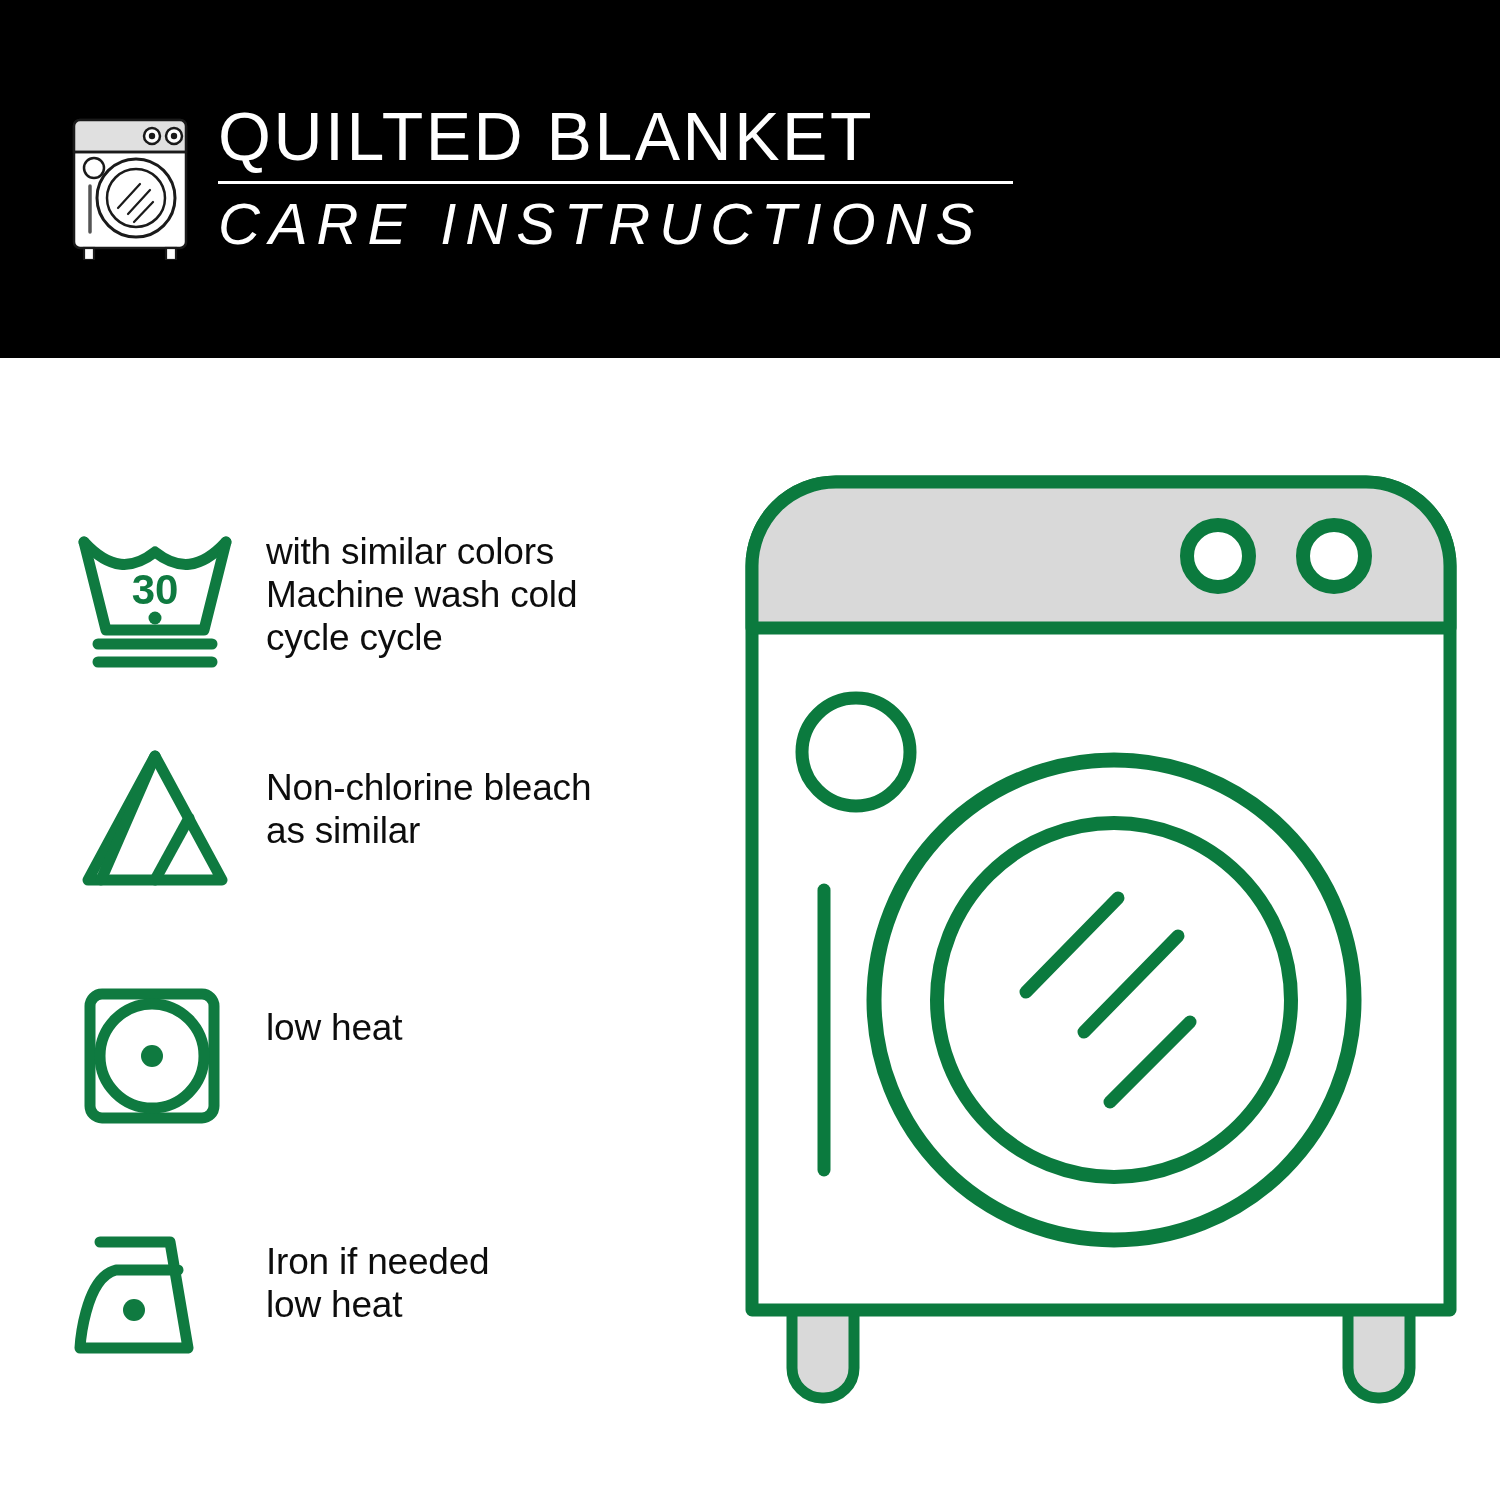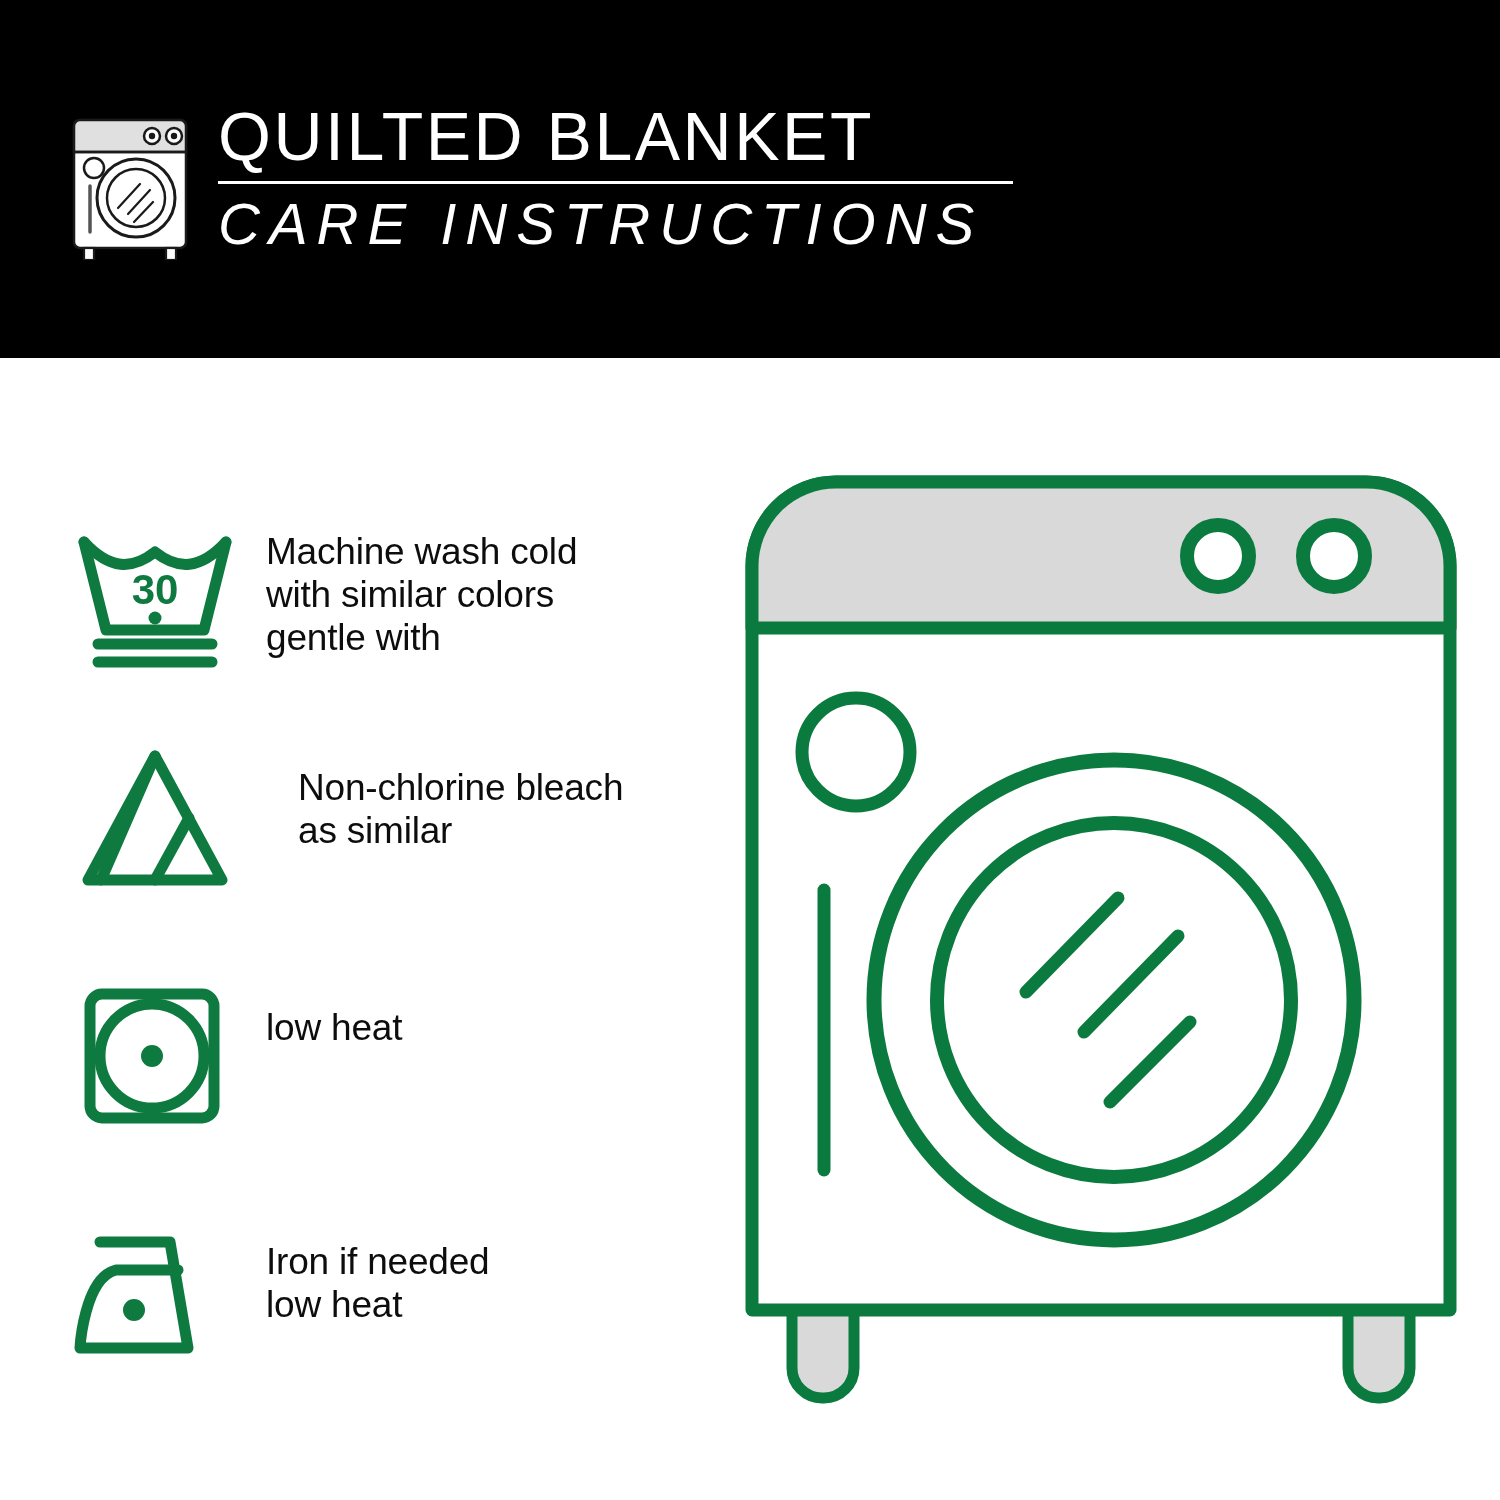--- a/index.html
+++ b/index.html
@@ -96,21 +96,21 @@
     padding-left: 26px;
     font-size: 37px;
     line-height: 43px;
     color: #0d0d0d;
     font-weight: 400;
     letter-spacing: -0.2px;
   }
   .care-label .ln { display: block; }
 
   #row-wash   { top: 160px; }
-  #row-bleach { top: 380px; gap: 32px; }
+  #row-bleach { top: 380px; }
   #row-dry    { top: 618px; }
   #row-iron   { top: 864px; }
 
   #row-wash .care-label   { padding-top: 12px; }
   #row-bleach .care-label { padding-top: 28px; }
   #row-dry .care-label    { padding-top: 30px; }
   #row-iron .care-label   { padding-top: 18px; }
 
   
   #washer-illustration {
@@ -176,23 +176,23 @@
 
           <line x1="28" y1="126" x2="142" y2="126"></line>
           <line x1="28" y1="144" x2="142" y2="144"></line>
         </g>
 
         <text x="85" y="86" text-anchor="middle" font-family="'Liberation Sans', sans-serif" font-size="42" font-weight="bold" fill="#0f7a40">30</text>
         <circle cx="85" cy="100" r="6.5" fill="#0f7a40"></circle>
       </svg>
     </div>
     <div class="care-label">
+      <span class="ln">with similar colors</span>
       <span class="ln">Machine wash cold</span>
-      <span class="ln">with similar colors</span>
-      <span class="ln">gentle with</span>
+      <span class="ln">cycle cycle</span>
     </div>
   </div>
 
   <div class="care-row" id="row-bleach">
     <div class="care-symbol">
       <svg viewBox="0 0 170 160" width="170" height="160">
         <g fill="none" stroke="#0f7a40" stroke-width="11" stroke-linecap="round" stroke-linejoin="round">
           <path d="M85 18 L 152 142 L 18 142 Z"></path>
           <line x1="85" y1="18" x2="31" y2="142"></line>
           <line x1="119" y1="80" x2="85" y2="142"></line>

